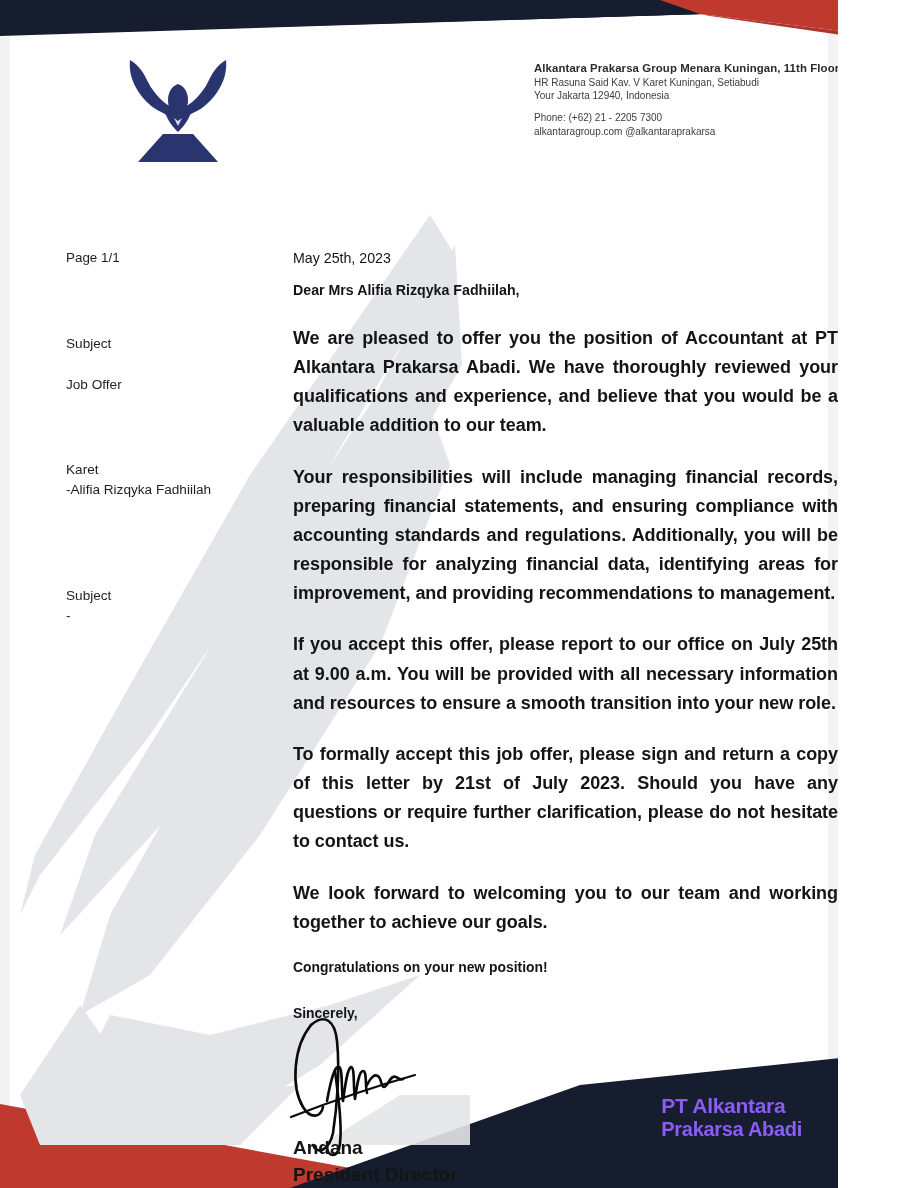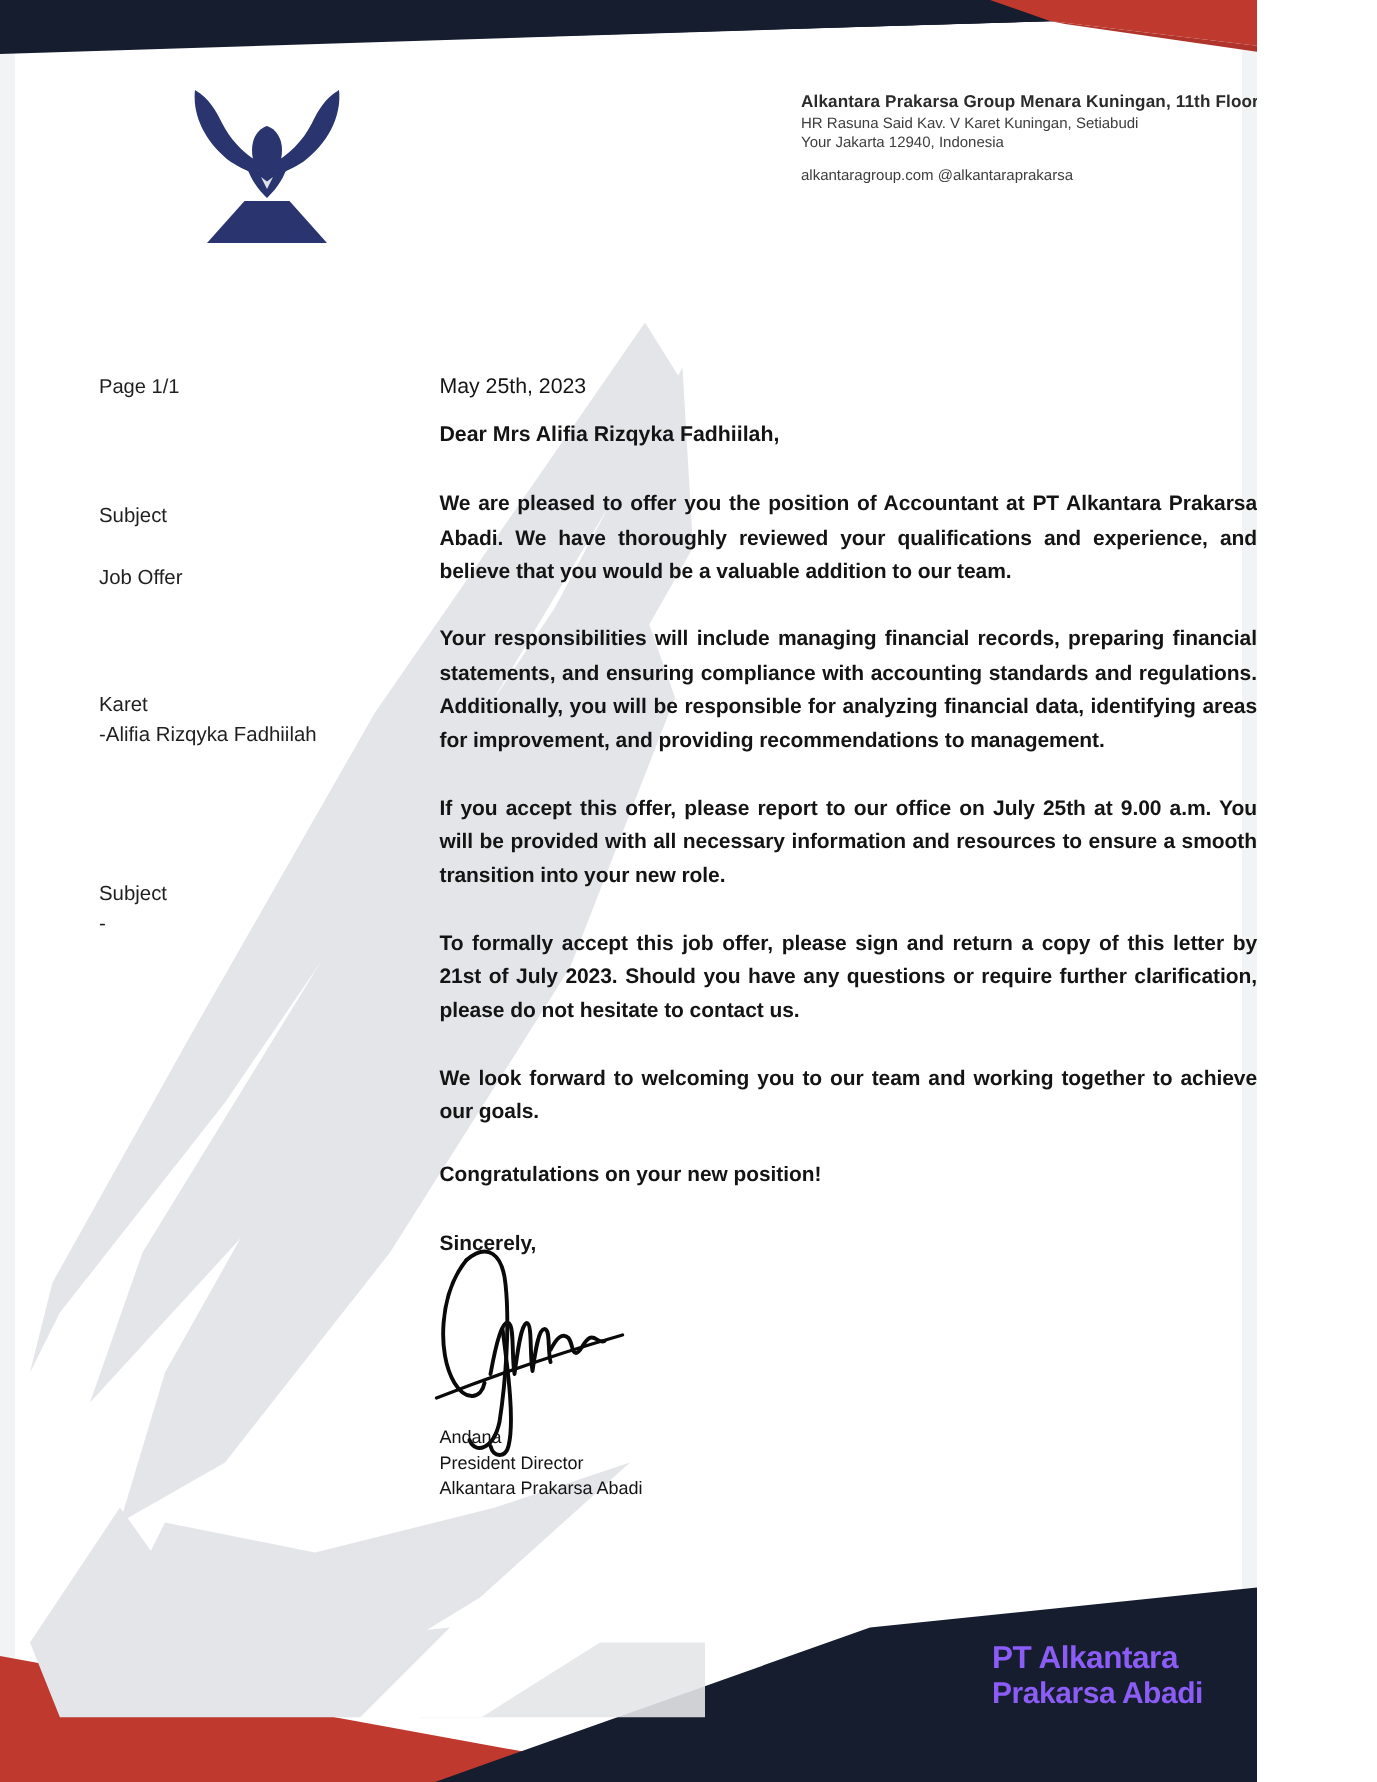--- a/index.html
+++ b/index.html
@@ -135,21 +135,21 @@
     font-size: 14.2px;
     font-weight: normal;
     margin-bottom: 16px;
   }
   .letter .salutation {
     font-size: 14.2px;
     font-weight: bold;
     margin-bottom: 26px;
   }
   .letter p.para {
-    font-size: 14px;
+    font-size: 18px;
     font-weight: bold;
     line-height: 1.62;
     text-align: justify;
     margin: 0 0 22px 0;
     letter-spacing: -0.05px;
   }
   .letter .congrats {
     font-size: 13.9px;
     font-weight: bold;
     margin: 0 0 30px 0;
@@ -170,22 +170,22 @@
     position: absolute;
     left: -6px; top: -12px;
     width: 160px; height: 150px;
   }
   .signoff {
     position: absolute;
     left: 0; top: 112px;
     z-index: 2;
   }
   .signoff div {
-    font-size: 12px;
-    font-weight: normal;
+    font-size: 19px;
+    font-weight: bold;
     line-height: 1.42;
     color: #141414;
     white-space: nowrap;
   }
 
   
   .footer-brand {
     position: absolute;
     right: 36px;
     bottom: 48px;
@@ -271,20 +271,21 @@
       <path d="M50 70 L54 78 L58 70 L54 73 Z" fill="#ffffff" opacity="0.85"></path>
     </svg>
 
     <div class="company-block">
       <div class="company-line-1">
         <span>Alkantara Prakarsa Group</span>&nbsp;<span>Menara Kuningan, 11th Floor</span>
       </div>
       <div class="company-line">HR Rasuna Said Kav. V  Karet Kuningan, Setiabudi</div>
       <div class="company-line">Your Jakarta 12940, Indonesia</div>
       <div class="company-gap"></div>
+      <div class="company-line">Phone: (+62) 21 - 2205 7300</div>
       <div class="company-line">alkantaragroup.com  @alkantaraprakarsa</div>
     </div>
   </div>
 
   <div class="meta-col">
     <div class="meta-pagenum">Page 1/1</div>
 
     <div class="meta-field f-subject">
       <div class="meta-label">Subject</div>
     </div>

